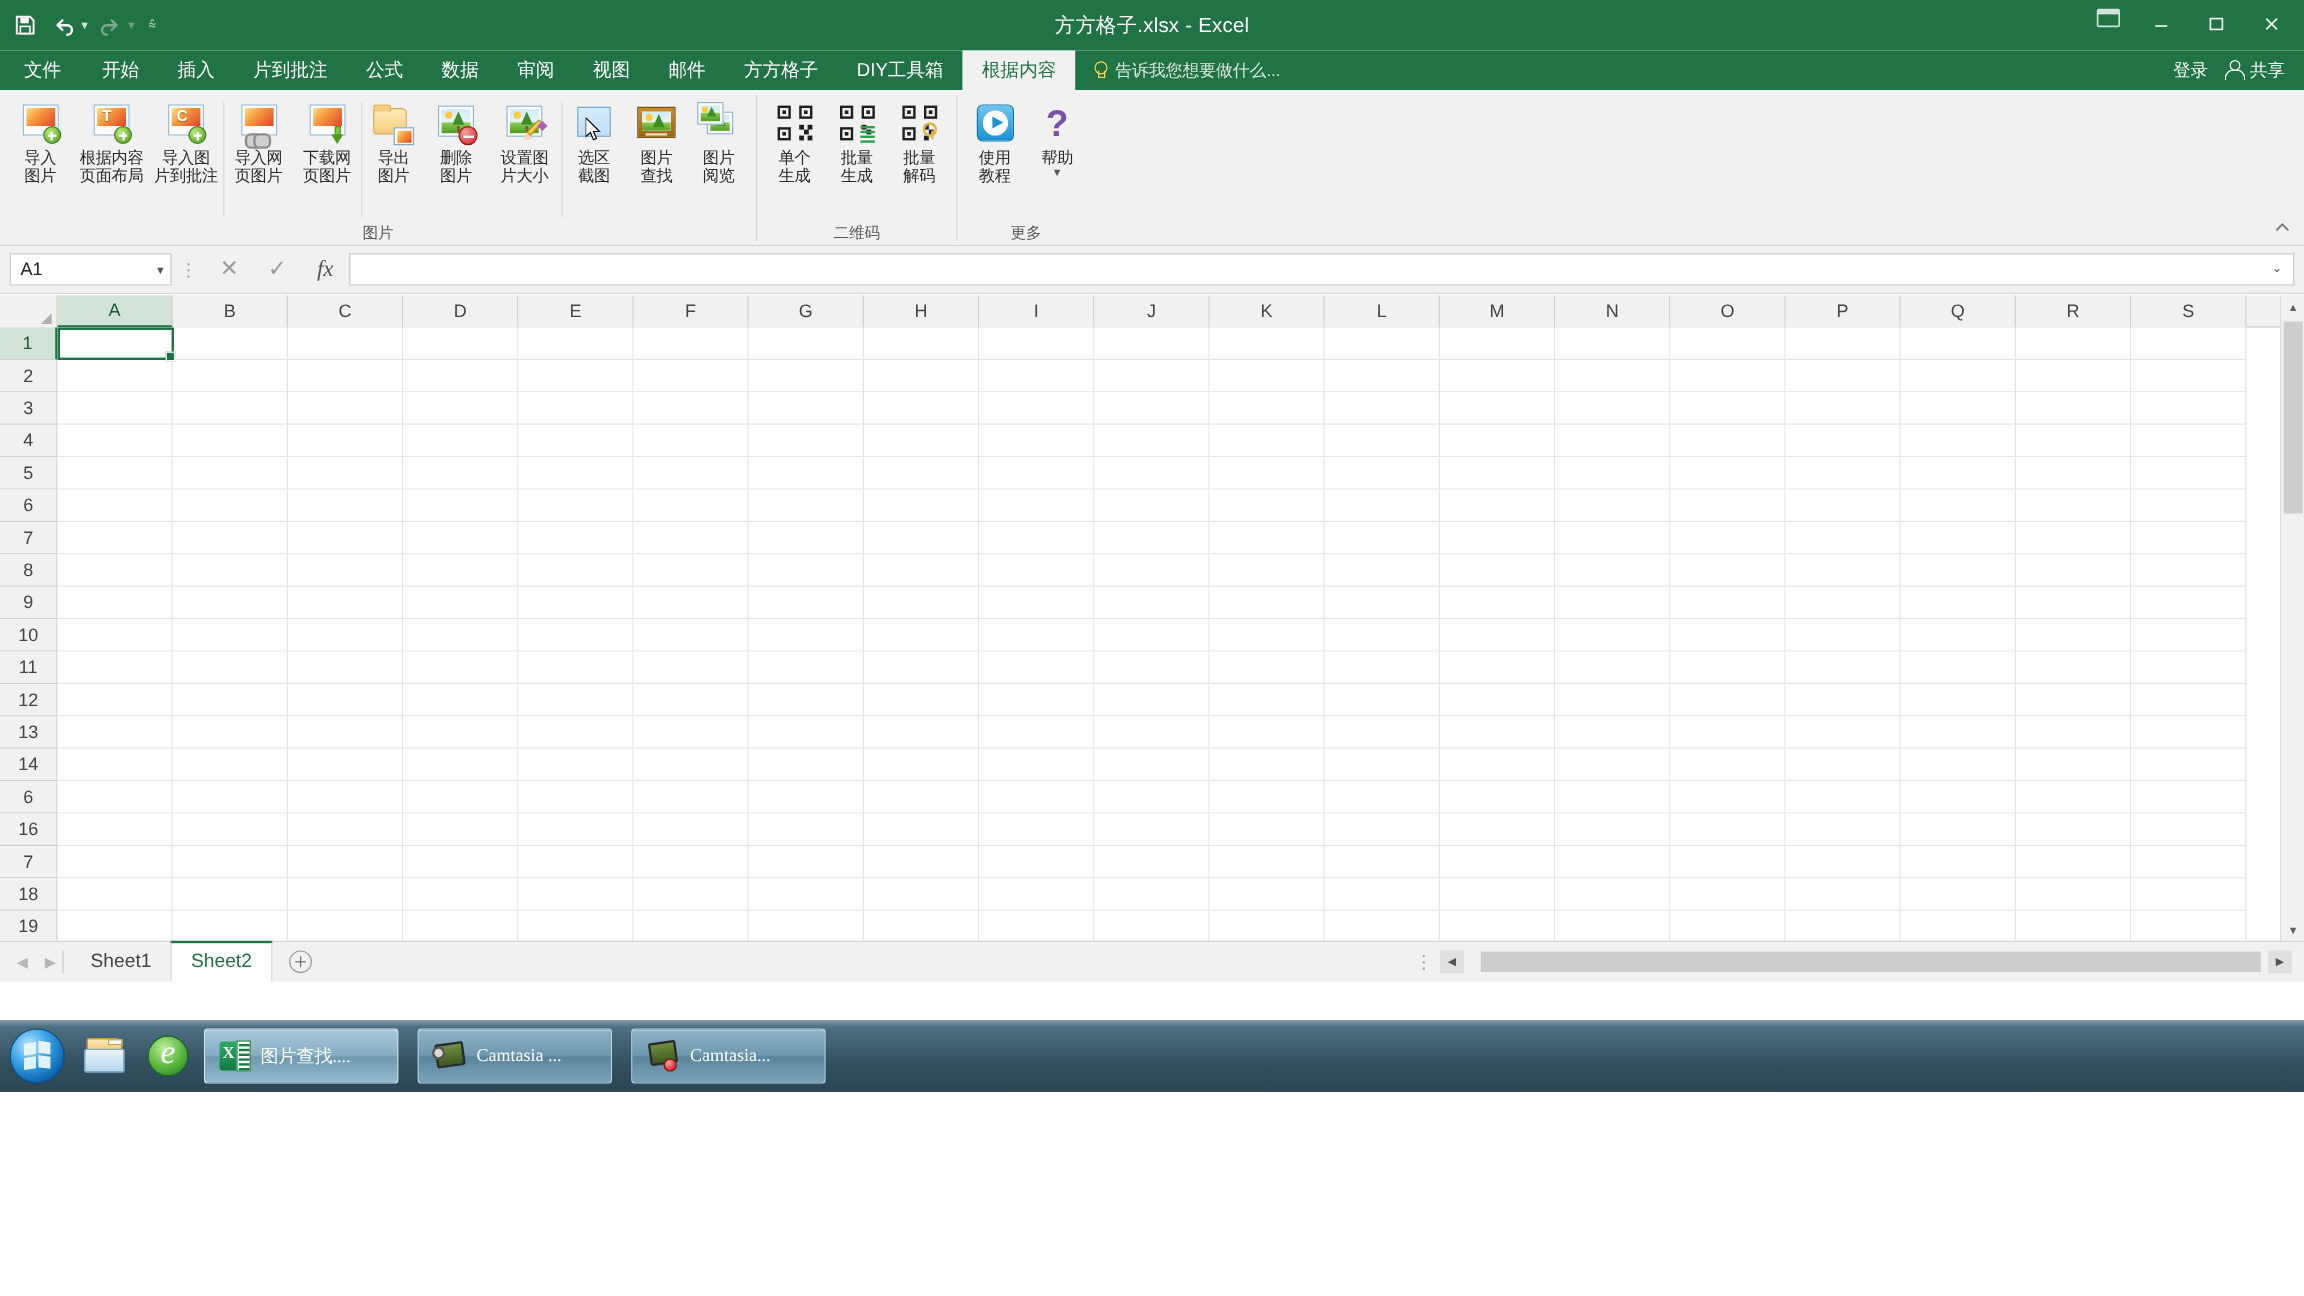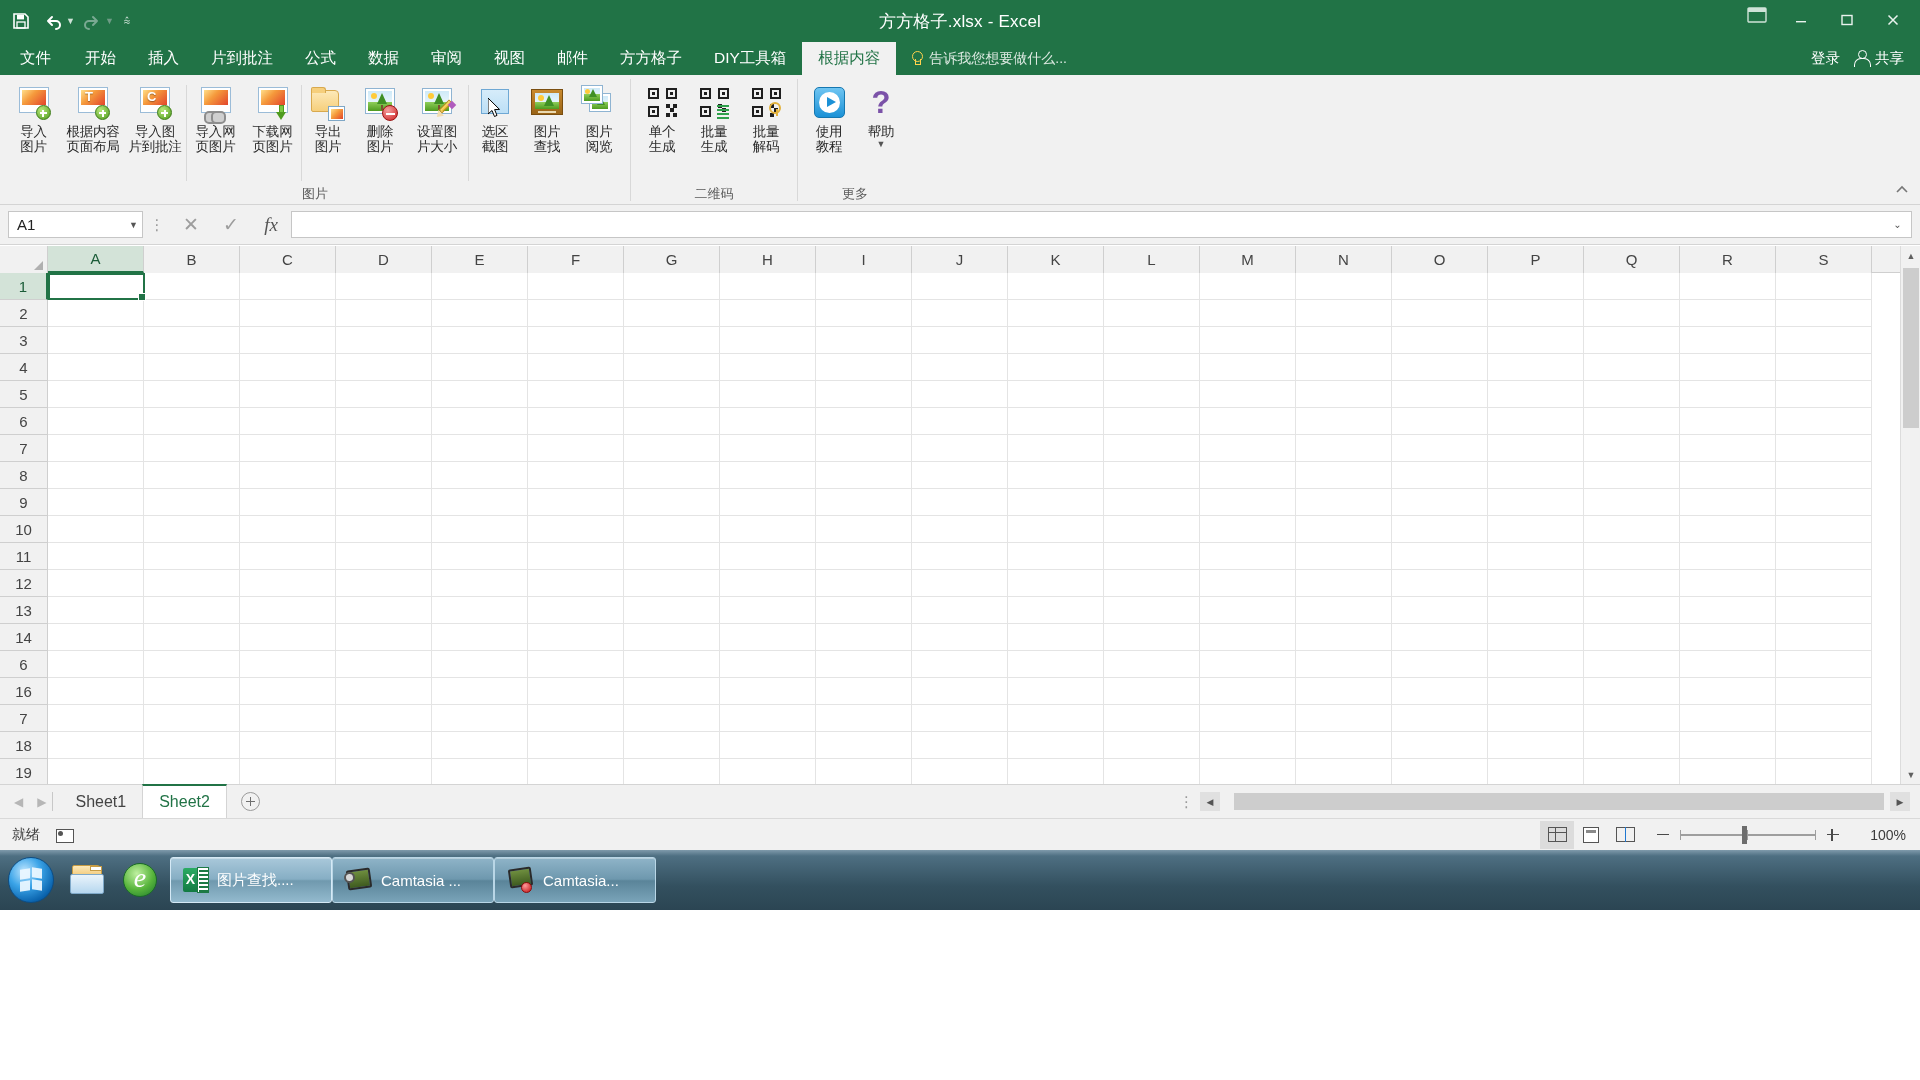--- a/index.html
+++ b/index.html
@@ -366,21 +366,21 @@
   .ico-explorer .tabtop { position:absolute; right:4px; top:1px; width:12px; height:5px; background:#fff; border:1px solid #c79c44; }
   .ico-edge {
     width:34px; height:34px; border-radius:50%;
     background:radial-gradient(circle at 40% 30%, #bff0a0, #57b43b 55%, #1d7a2e 100%);
     position:relative; border:1px solid #1a6a28;
   }
   .ico-edge:after {
     content:"e"; position:absolute; left:0; right:0; top:-2px; text-align:center;
     font-family:"Liberation Serif", serif; font-size:28px; color:#fff; font-style:italic;
   }
-  .tasks { display:flex; align-items:center; gap:0; padding-left:8px; }
+  .tasks { display:flex; align-items:center; gap:16px; padding-left:8px;font-family:Liberation Serif, serif; }
   .task {
     height:46px; min-width:162px; display:flex; align-items:center; gap:8px; padding:0 12px;
     background:linear-gradient(#8fb4c8 0%, #6e98ae 48%, #5a8499 52%, #7aa4b9 100%);
     border:1px solid #b9d6e6; border-radius:3px; color:#fff; font-size:15px;
     box-shadow: inset 0 1px 0 rgba(255,255,255,.35);
   }
   .task.active {
     background:linear-gradient(#a9c8da 0%, #86aec4 48%, #7099ae 52%, #93bace 100%);
     border-color:#d5e9f5;
   }
@@ -1205,46 +1205,20 @@
     <div class="hgrip">⋮</div>
     <div class="hscroll">
       <div class="hs-left">◀</div>
       <div class="hs-track">
           <div class="hs-thumb"></div>
         </div>
       <div class="hs-right">▶</div>
     </div>
   </div>
 
-  <div class="statusbar">
-    <div class="st-ready">就绪</div>
-    <div class="st-rec"></div>
-    <div class="st-right">
-      <div class="viewbtn sel">
-          <span class="v-normal"></span>
-        </div>
-      <div class="viewbtn">
-          <span class="v-page"></span>
-        </div>
-      <div class="viewbtn">
-          <span class="v-break"></span>
-        </div>
-      <div class="zoomslider">
-        <span class="zs-minus"></span>
-        <span class="zs-track">
-          <i class="tick" style="left:0;"></i>
-            <i class="tick" style="left:67px;"></i>
-            <i class="tick" style="left:135px;"></i>
-          <span class="zs-thumb"></span>
-        </span>
-        <span class="zs-plus"></span>
-      </div>
-      <div class="zoomval">100%</div>
-    </div>
-  </div>
 
   <div class="taskbar">
     <div class="startorb">
       <div class="orb">
           <span class="flag">
             <i></i>
             <i></i>
             <i></i>
             <i></i>
           </span>

